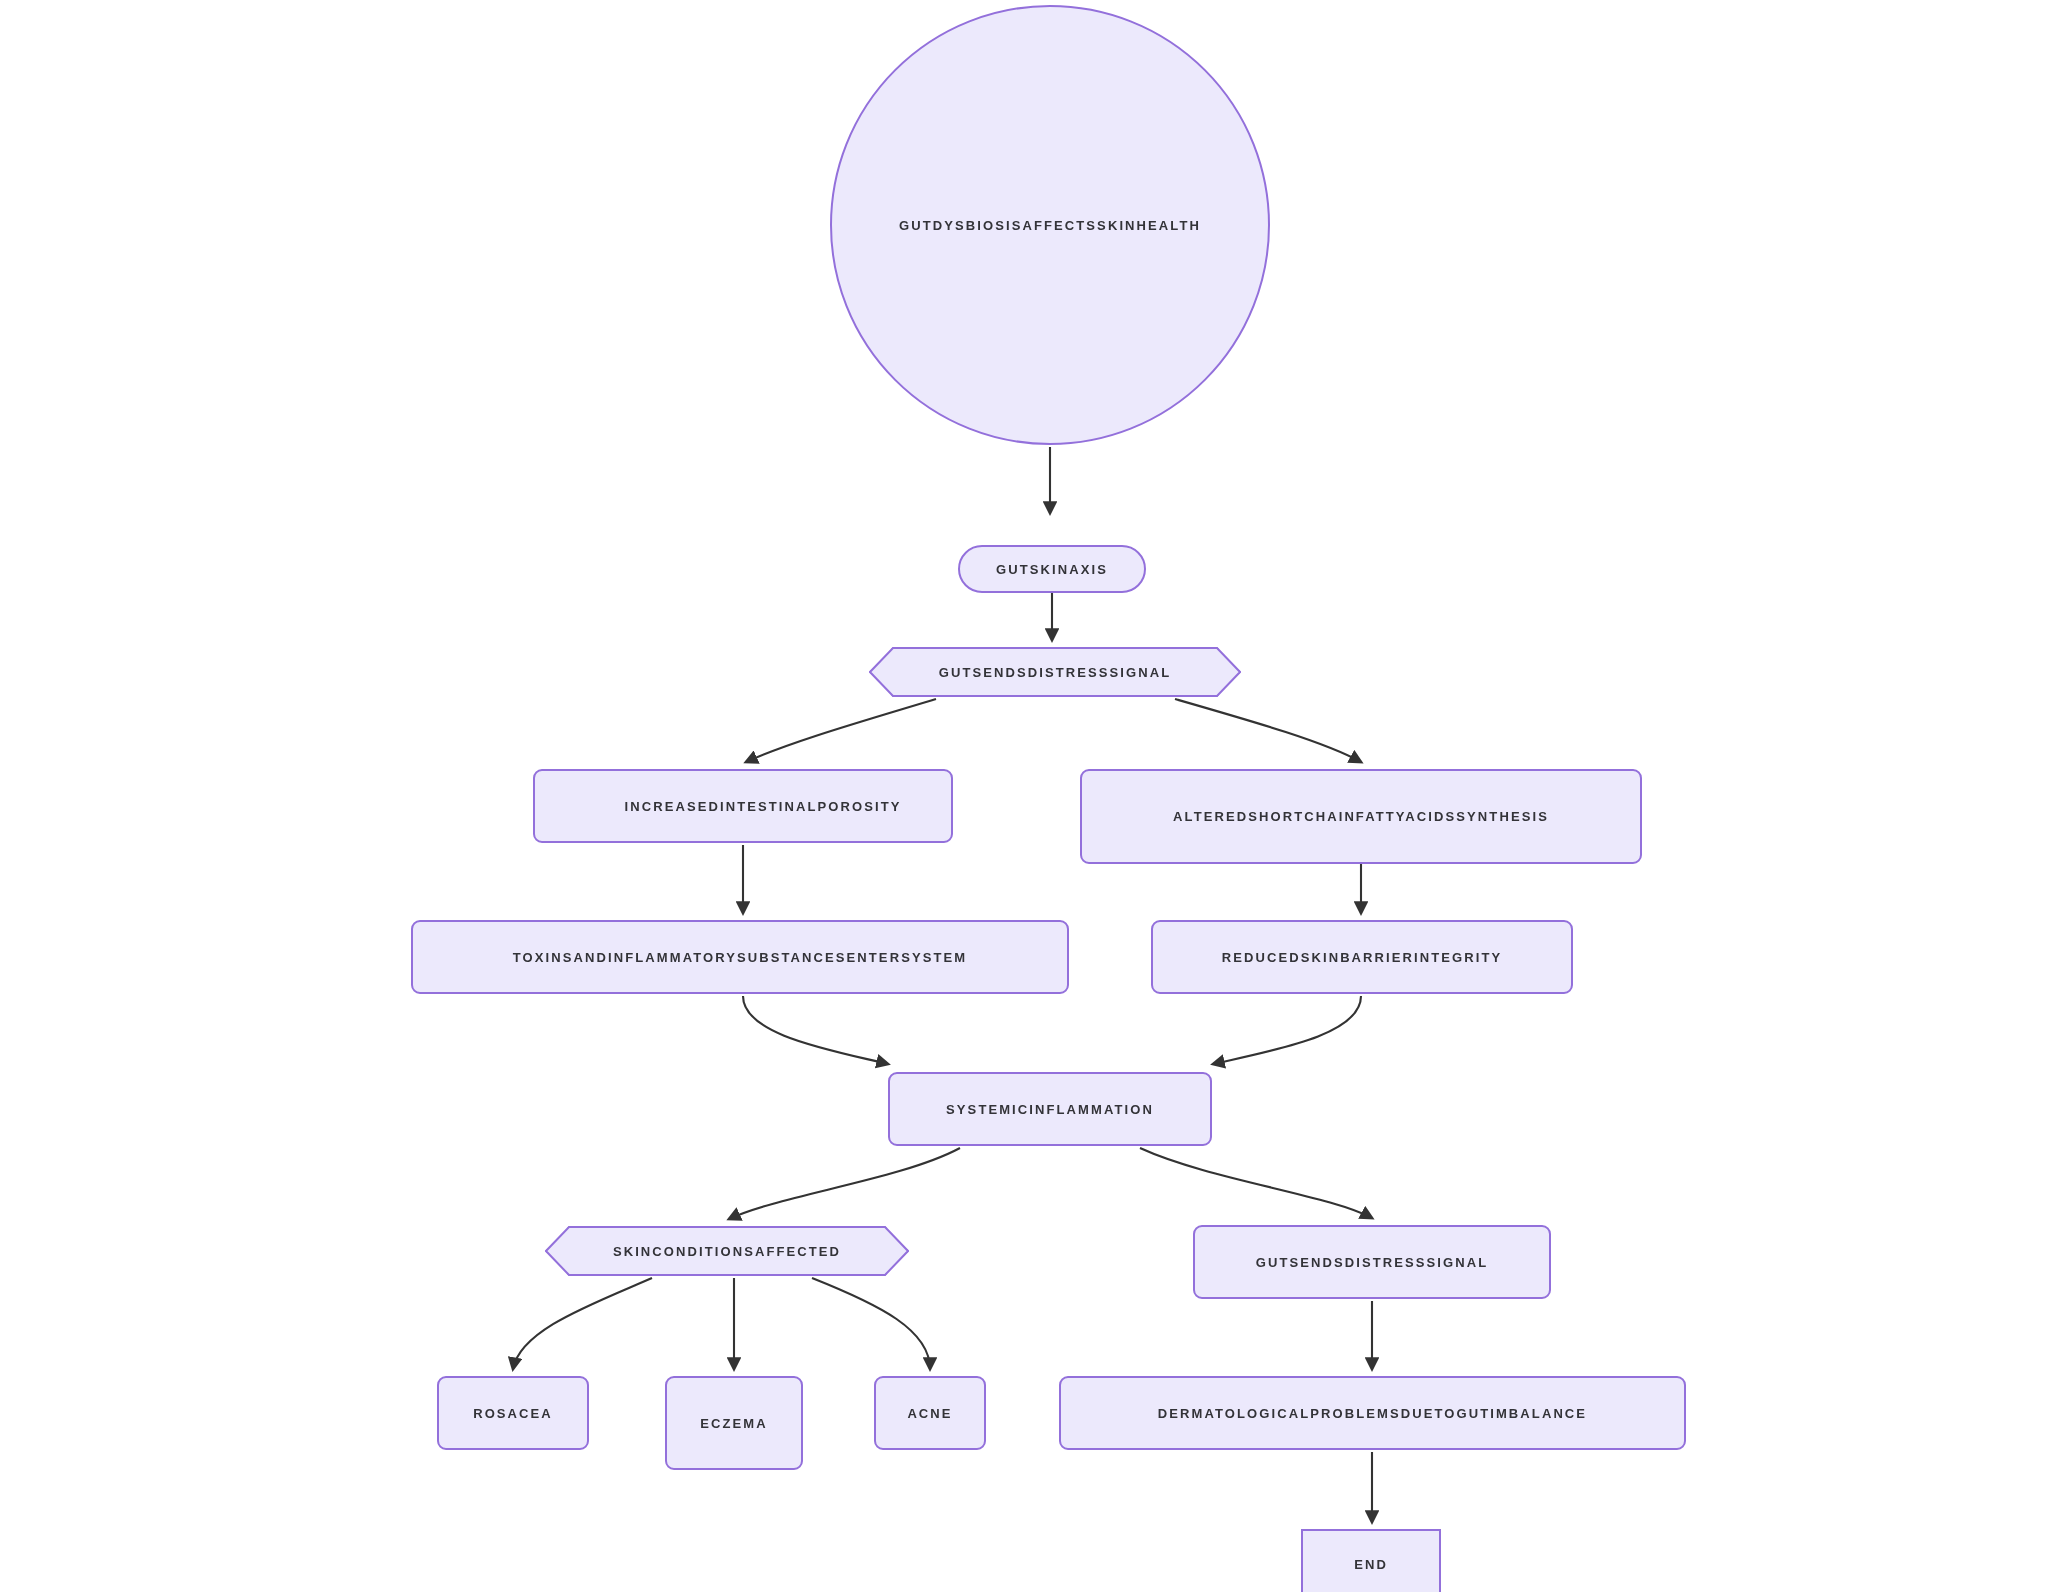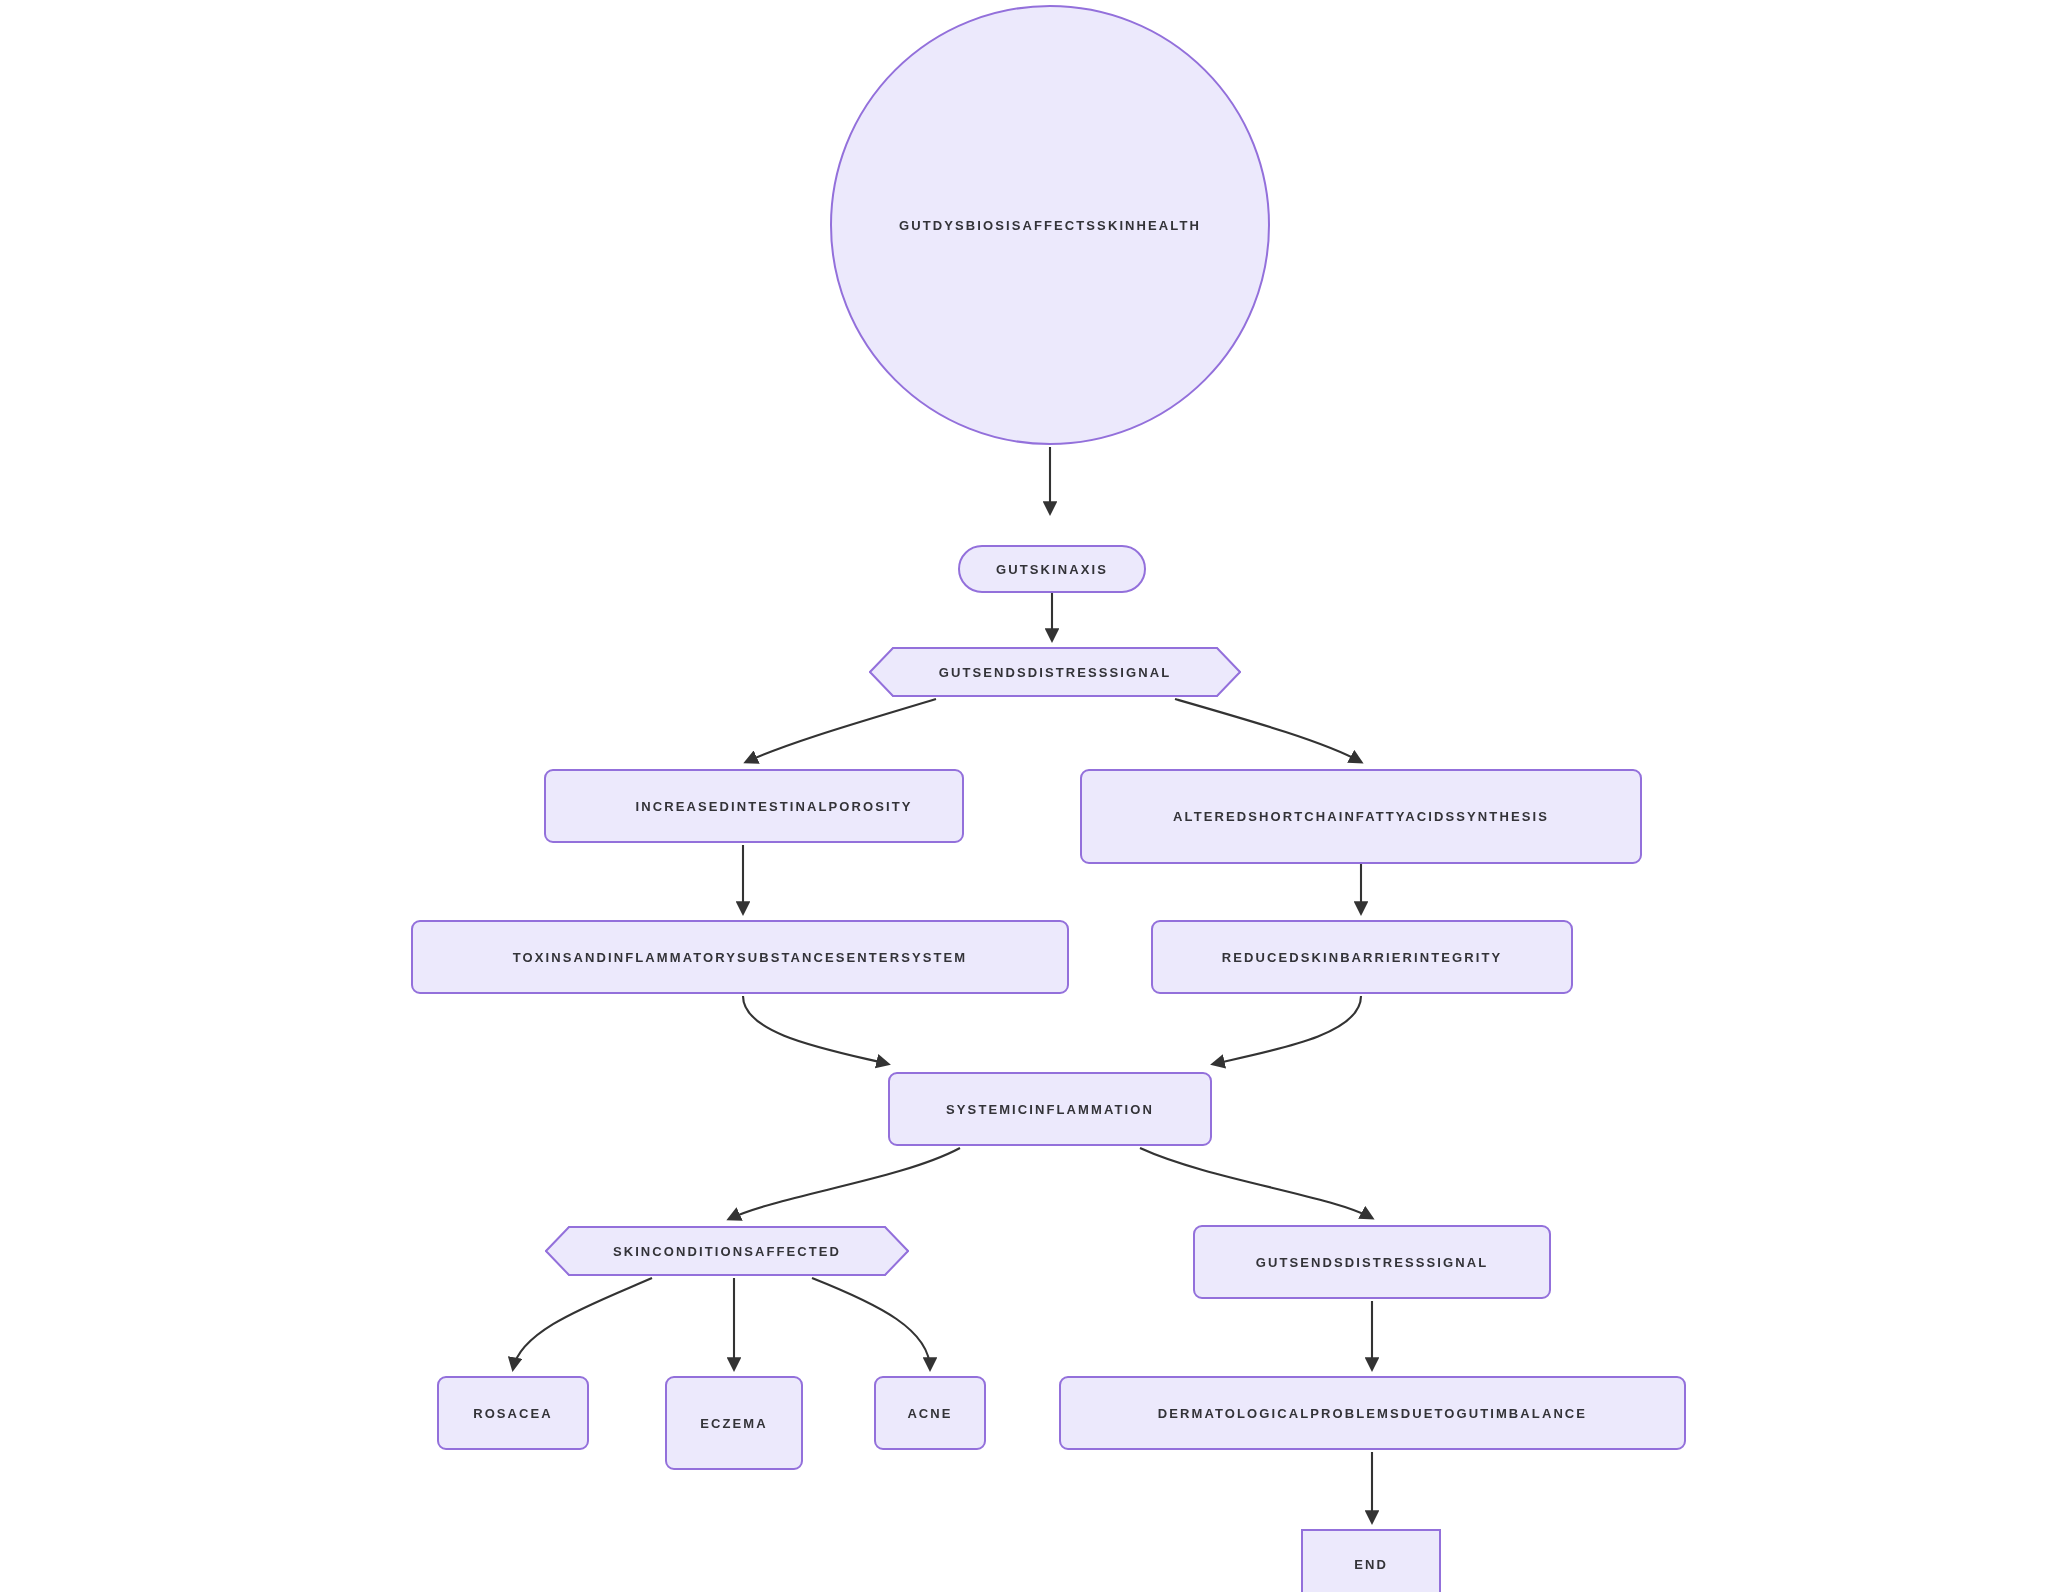--- a/index.html
+++ b/index.html
@@ -119,21 +119,21 @@
       <div class="node shape-stadium" style="left: 958px; top: 520px; width: 188px; height: 48px; margin-top: 25px;">
         <span class="lbl">GUTSKINAXIS</span>
       </div>
       <div class="node shape-hex" style="left: 869px; top: 647px; width: 372px; height: 50px;">
         <div class="hexbg"></div>
         <svg class="hexoutline" viewBox="0 0 372 50" preserveAspectRatio="none">
           <path d="M 24,1 L 348,1 L 371,25 L 348,49 L 24,49 L 1,25 Z" fill="#ece9fc" stroke="#9370db" stroke-width="2"></path>
         </svg>
         <span class="lbl">GUTSENDSDISTRESSSIGNAL</span>
       </div>
-      <div class="node shape-round" style="left: 544px; top: 769px; width: 420px; height: 74px; padding-left: 40px;">
+      <div class="node shape-round" style="left: 533px; top: 769px; width: 420px; height: 74px; padding-left: 40px;">
         <span class="lbl">INCREASEDINTESTINALPOROSITY</span>
       </div>
       <div class="node shape-round" style="left: 1080px; top: 769px; width: 562px; height: 95px;">
         <span class="lbl">ALTEREDSHORTCHAINFATTYACIDSSYNTHESIS</span>
       </div>
       <div class="node shape-round" style="left: 411px; top: 920px; width: 658px; height: 74px;">
         <span class="lbl">TOXINSANDINFLAMMATORYSUBSTANCESENTERSYSTEM</span>
       </div>
       <div class="node shape-round" style="left: 1151px; top: 920px; width: 422px; height: 74px;">
         <span class="lbl">REDUCEDSKINBARRIERINTEGRITY</span>

